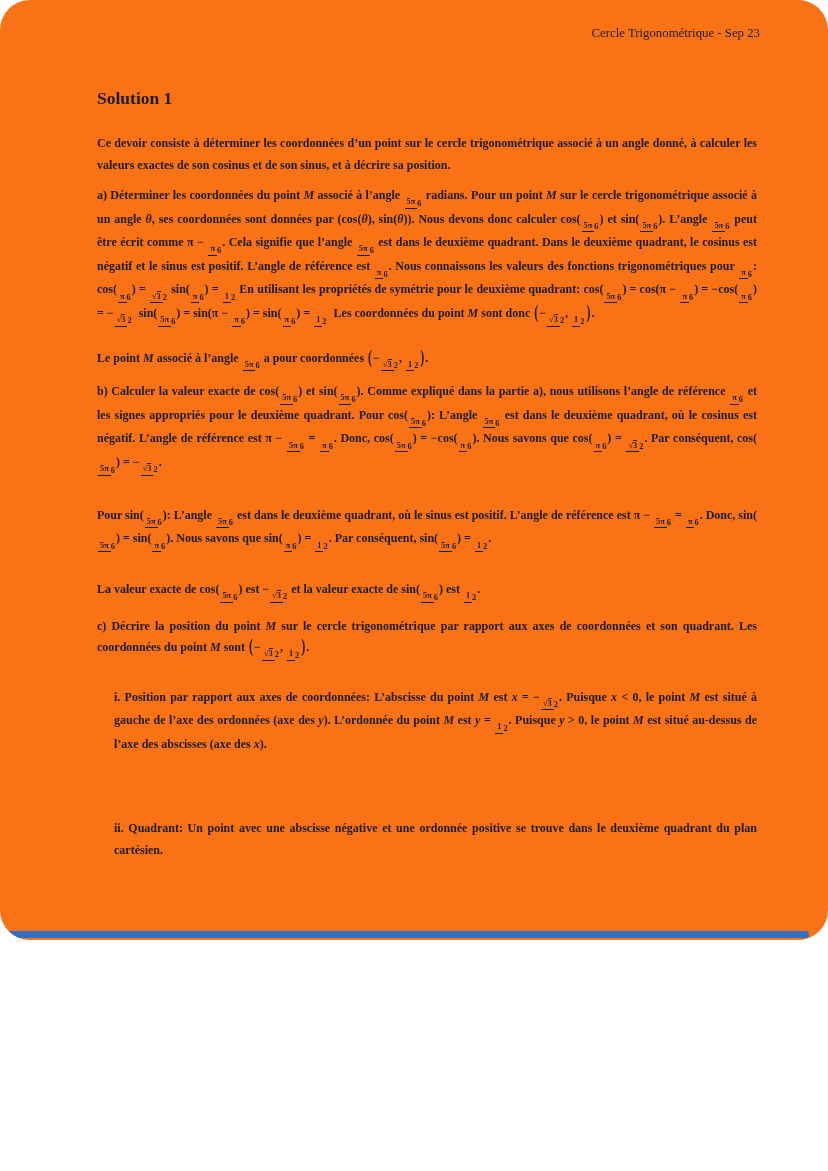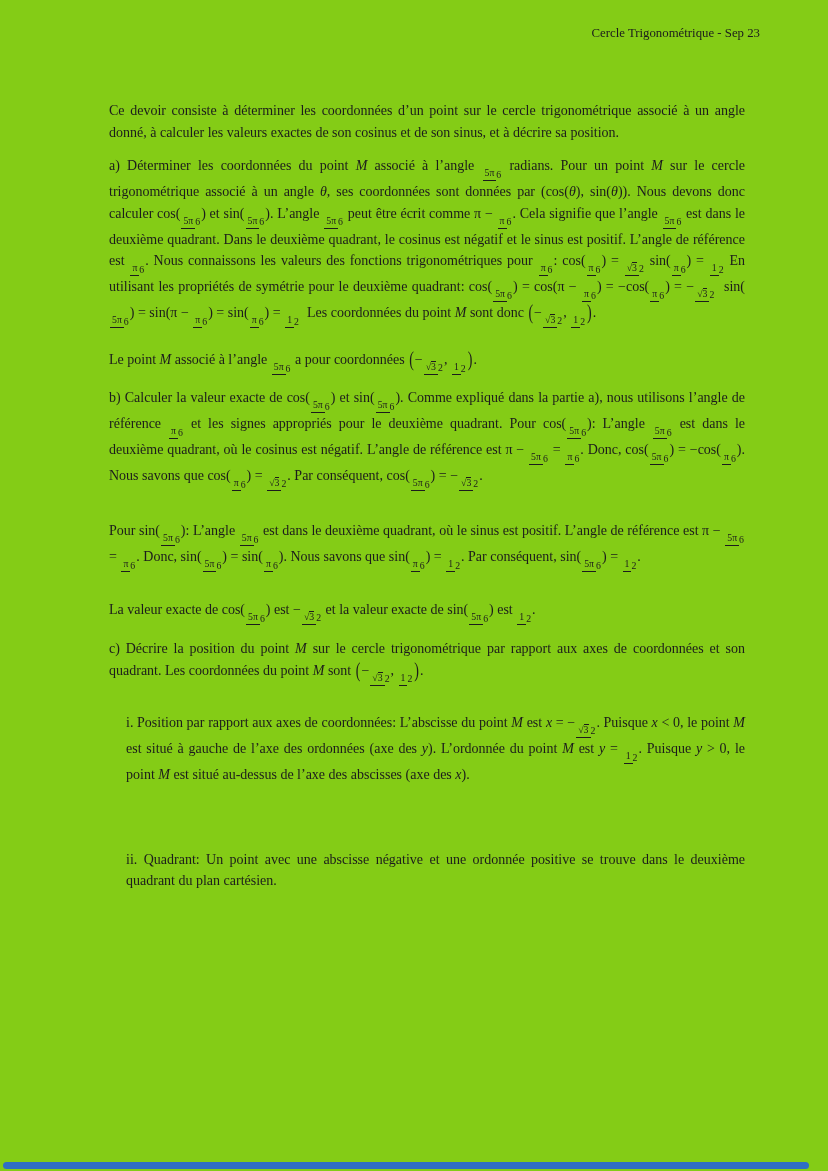--- a/index.html
+++ b/index.html
@@ -1,42 +1,44 @@
 <!DOCTYPE html>
 <html lang="fr"><head>
 <meta charset="utf-8">
 <title>Cercle Trigonométrique - Solution 1</title>
 <style>
   html,body{margin:0;padding:0;background:#ffffff;}
   .page{
     position:relative;
-    width:828px;height:1171px;
+    width:828px;height:940px;
     margin:0 auto;
-    background:#84cc16;
+    background:#f97316;
     font-family:"Liberation Serif","DejaVu Serif",serif;
     color:#1c1c1c;
     overflow:hidden;
+    border-radius:30px;
   }
   .header-right{
     position:absolute;top:26px;right:68px;
     font-size:12.8px;line-height:1.2;color:#1c1c1c;
   }
   .content{
     position:absolute;left:97px;right:71px;top:88px;
   }
   .page-title{
     font-size:17.5px;font-weight:bold;line-height:21px;
     margin:0 0 24px 0;
   }
   .doc-body{display:block;}
   .p{
-    margin:12px;
-    font-size:14px;line-height:21.5px;
+    margin:0;
+    font-size:12px;line-height:21.5px;
     text-align:justify;
     text-justify:inter-word;
+    font-weight:bold;
   }
   .doc-body .p:nth-child(2){margin-top:9px;}
   .doc-body .p:nth-child(3){margin-top:21px;}
   .doc-body .p:nth-child(4){margin-top:10px;}
   .doc-body .p:nth-child(5){margin-top:29px;}
   .doc-body .p:nth-child(6){margin-top:27px;}
   .doc-body .p:nth-child(7){margin-top:13px;}
   .doc-body .p:nth-child(8){margin-top:26px;padding-left:17px;}
   .doc-body .p:nth-child(9){margin-top:63px;padding-left:17px;}
   .doc-body .p:nth-child(10){margin-top:31px;}
@@ -66,20 +68,21 @@
     background:#2f6fc4;
   }
 </style>
 </head>
 <body>
 
 <div class="page">
   <div class="header-right">Cercle Trigonométrique - Sep 23</div>
 
   <div class="content">
+    <h1 class="page-title">Solution 1</h1>
     <div class="doc-body">
         <p class="p">Ce devoir consiste à déterminer les coordonnées d’un point sur le cercle trigonométrique associé à un angle donné, à calculer les valeurs exactes de son cosinus et de son sinus, et à décrire sa position.</p>
         <p class="p">a) Déterminer les coordonnées du point <span class="mi">M</span> associé à l’angle <span class="frac">
             <span class="num">5π</span>
             <span class="den">6</span>
           </span> radians. Pour un point <span class="mi">M</span> sur le cercle trigonométrique associé à un angle <span class="mi">θ</span>, ses coordonnées sont données par (cos(<span class="mi">θ</span>), sin(<span class="mi">θ</span>)). Nous devons donc calculer cos(<span class="frac">
             <span class="num">5π</span>
             <span class="den">6</span>
           </span>) et sin(<span class="frac">
             <span class="num">5π</span>

